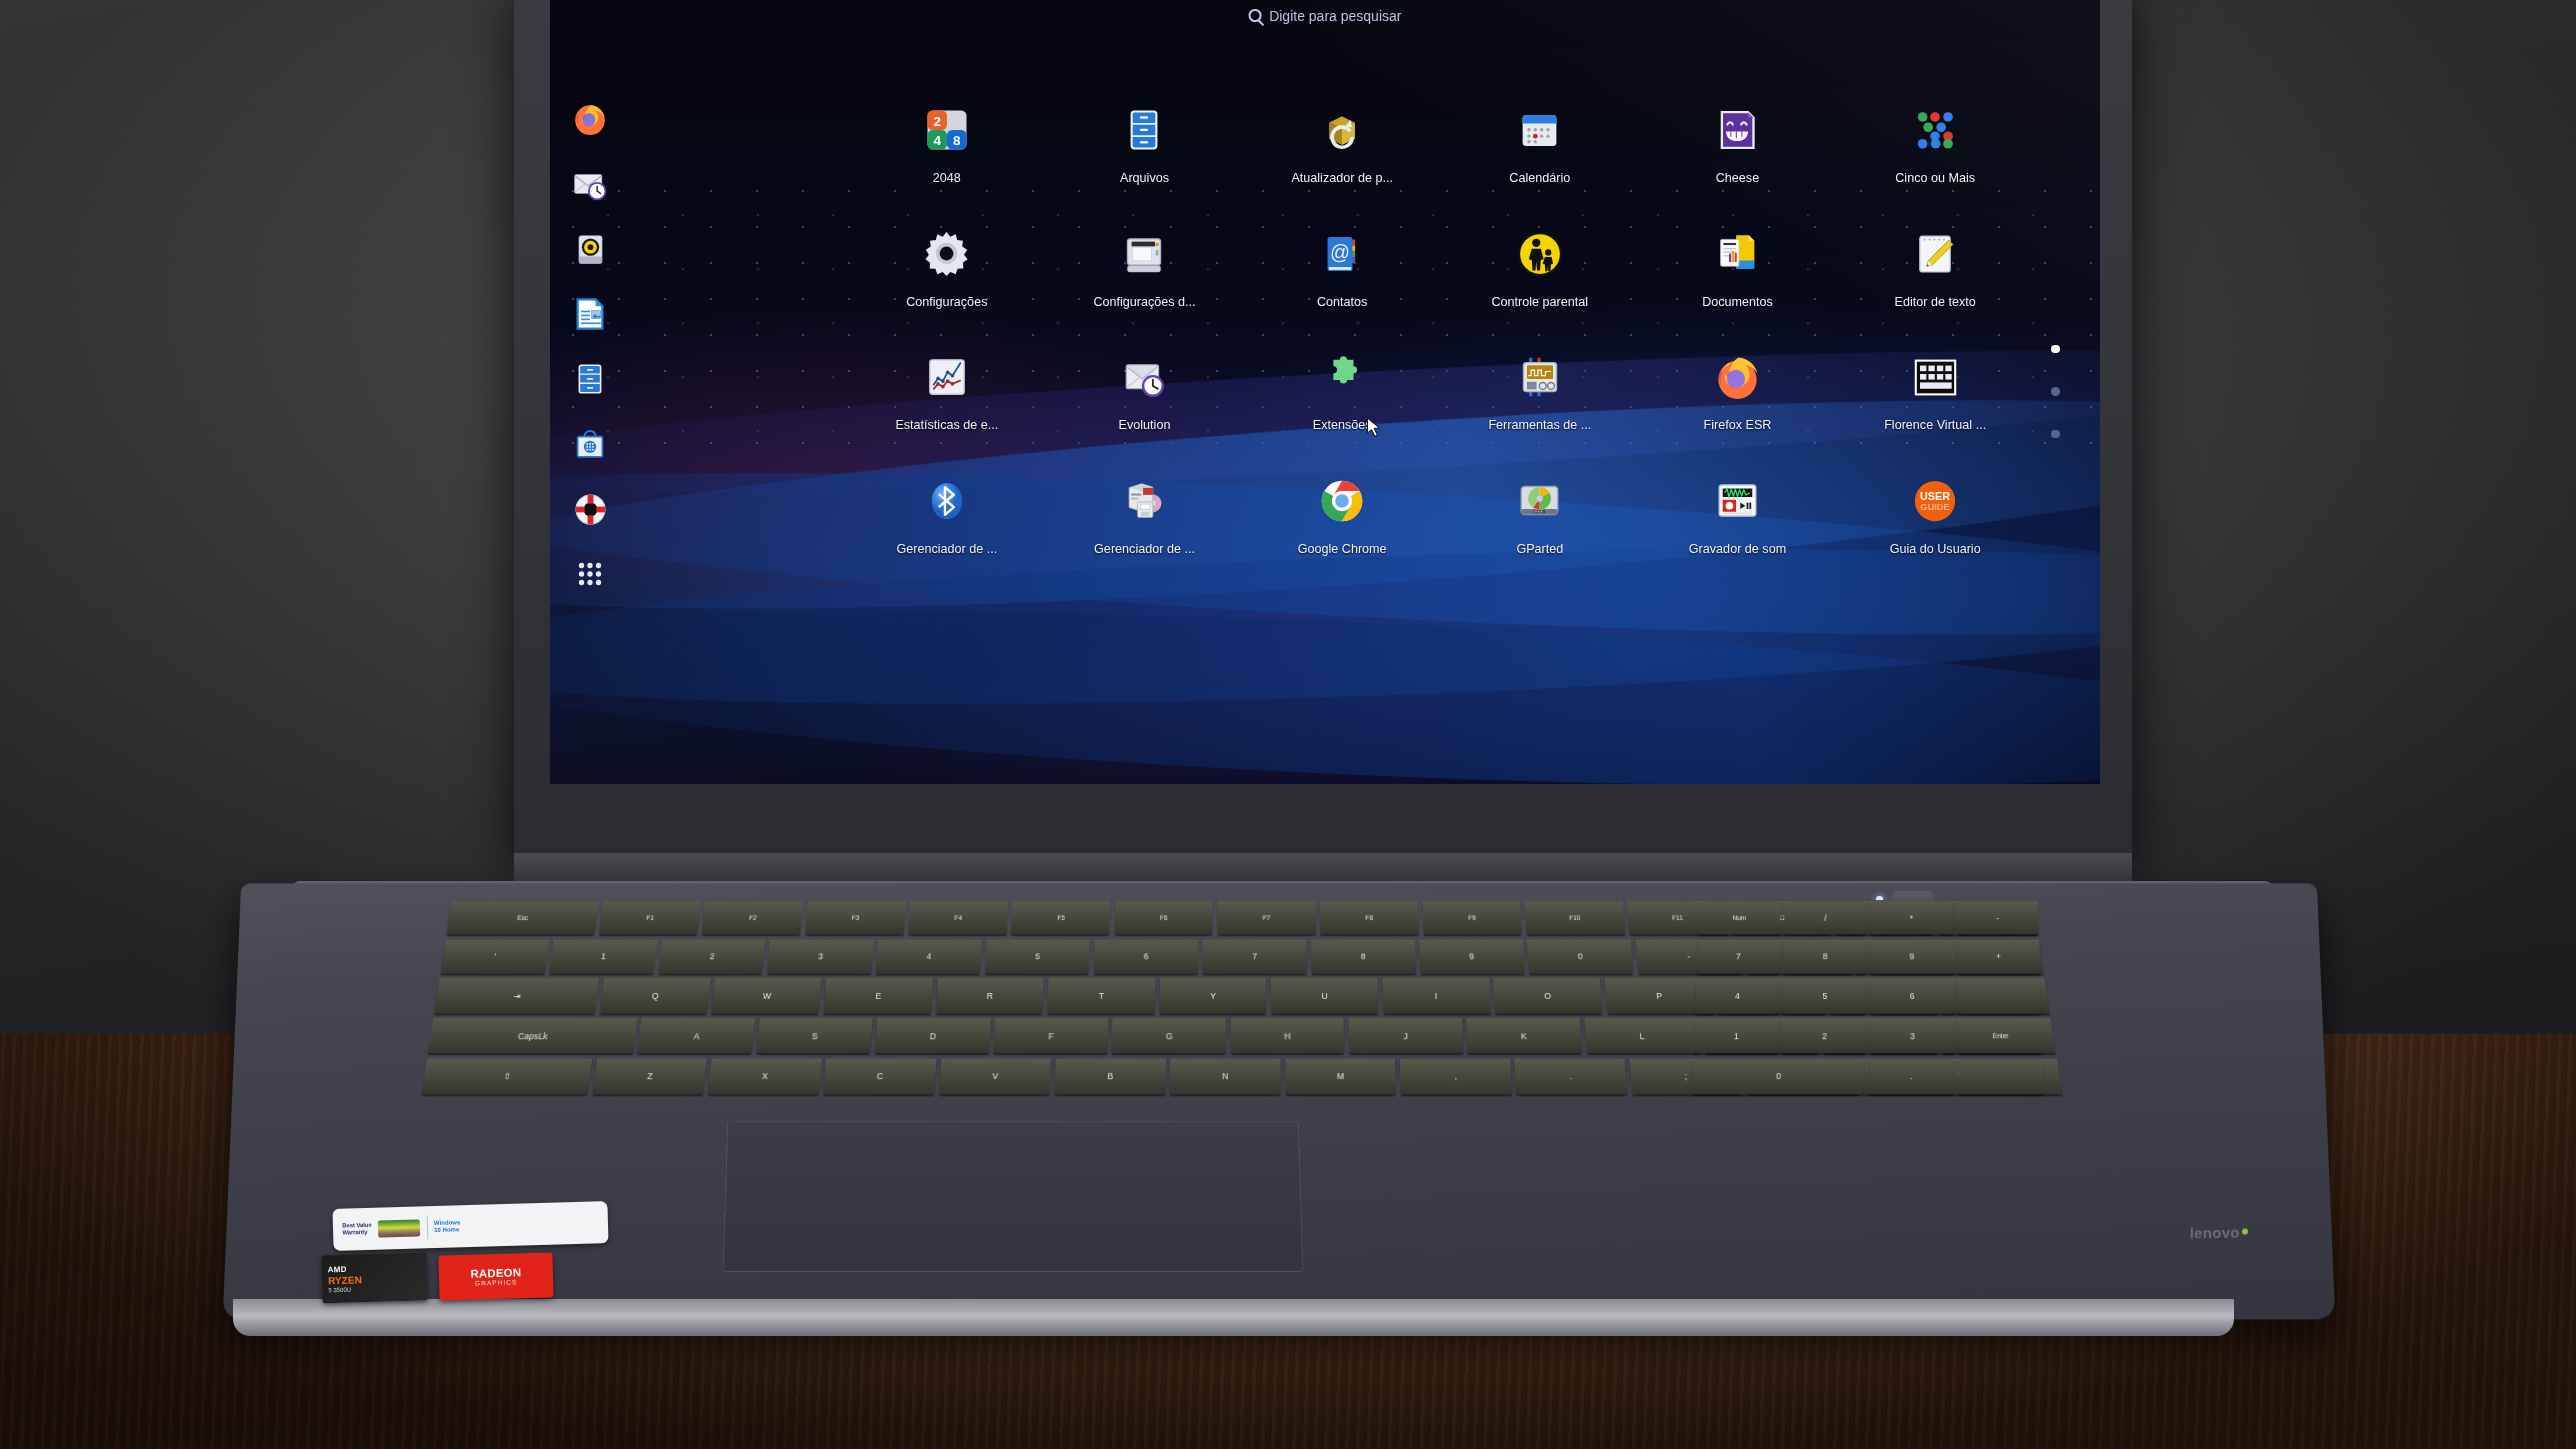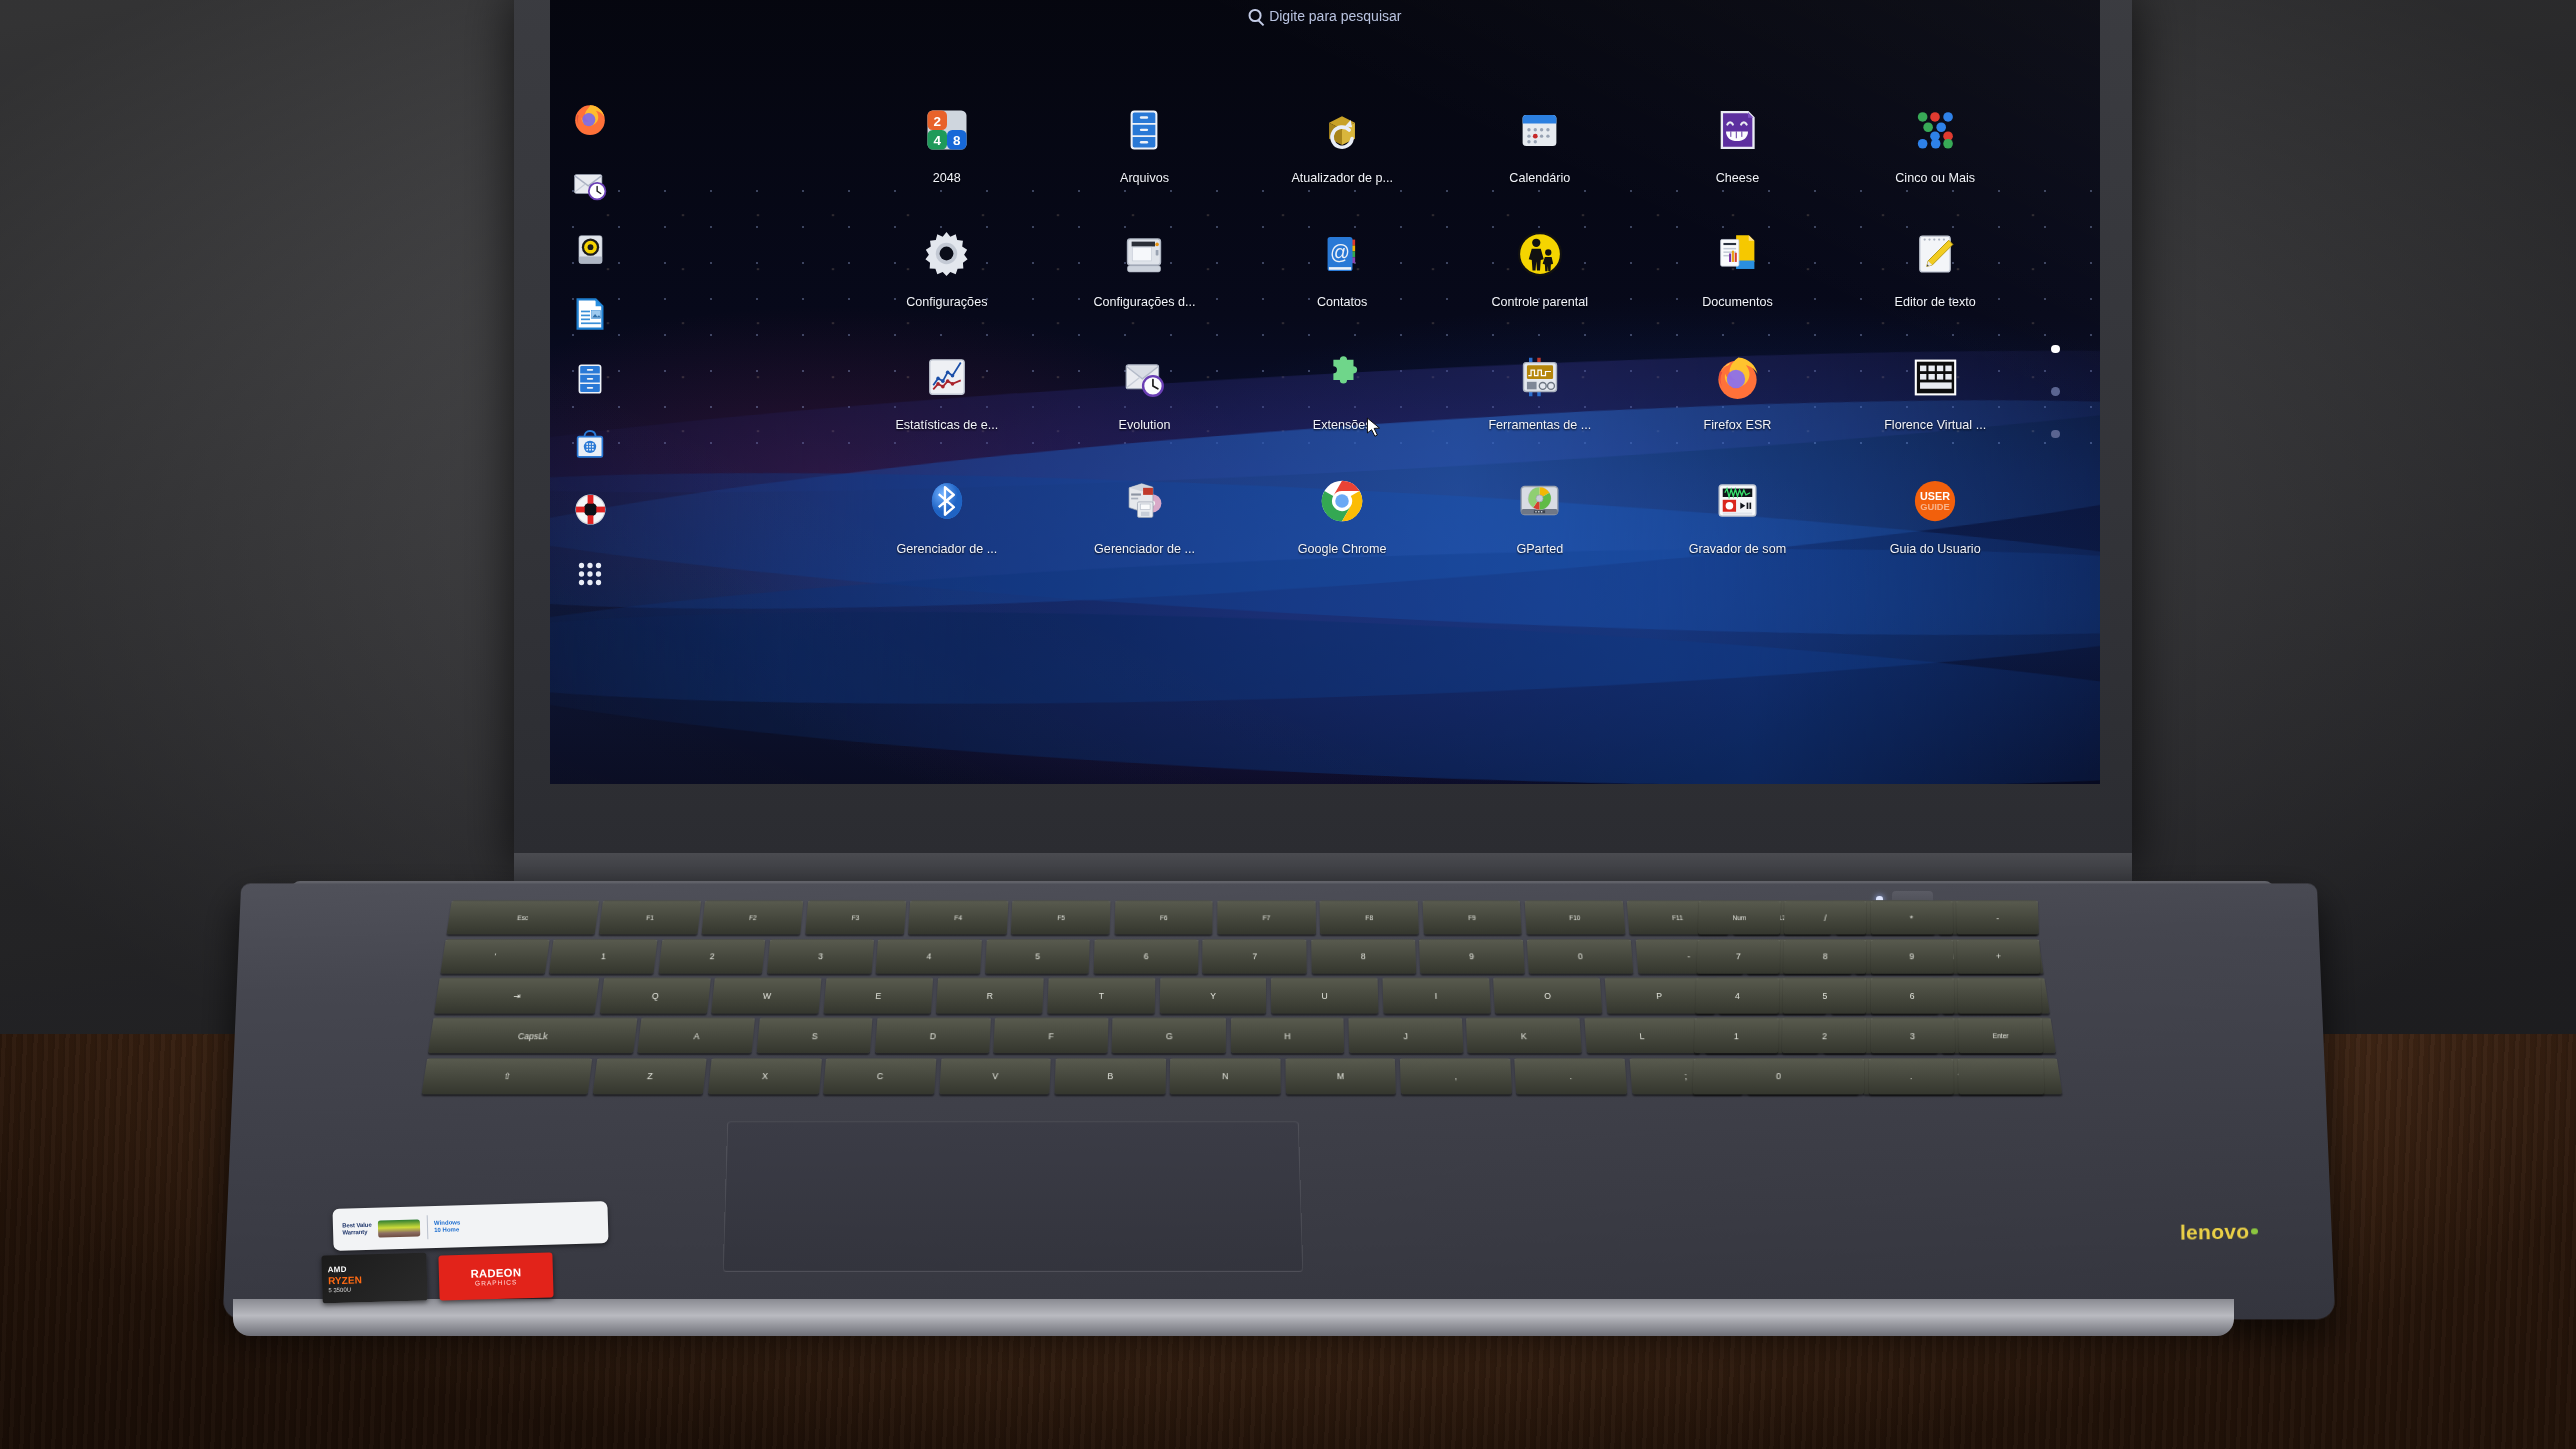--- a/index.html
+++ b/index.html
@@ -206,21 +206,21 @@
     box-shadow: 0 2px 5.3px rgba(0,0,0,.55);
   }
   .rad-top { font-size: 11.3px; color:#fff; font-weight:800; letter-spacing:0.3px; }
   .rad-bot { font-size: 6.6px; color:#ffd9d6; letter-spacing:1px; }
 
   .lenovo-logo {
     position:absolute; left: 2161px; top: 1216px; width: 116px; height: 32px;
     display:flex; align-items:center; justify-content:center;
     transform: rotate(-1deg);
   }
-  .lenovo-txt { font-size: 21px; font-weight: 700; color: #fde047; letter-spacing: 0.3px; opacity:.9; }
+  .lenovo-txt { font-size: 15px; font-weight: 700; color: #737373; letter-spacing: 0.3px; opacity:.9; }
   .lenovo-dot { display:inline-block; width:6.6px;height:6.6px;border-radius:50%;background:#8cc63f; margin-left:2px; vertical-align: 1.3px;}
 </style>
 </head>
 <body>
 
 <div id="scene">
 
   <div class="wall"></div>
   <div class="wall-shadow"></div>
   <div class="desk"></div>

